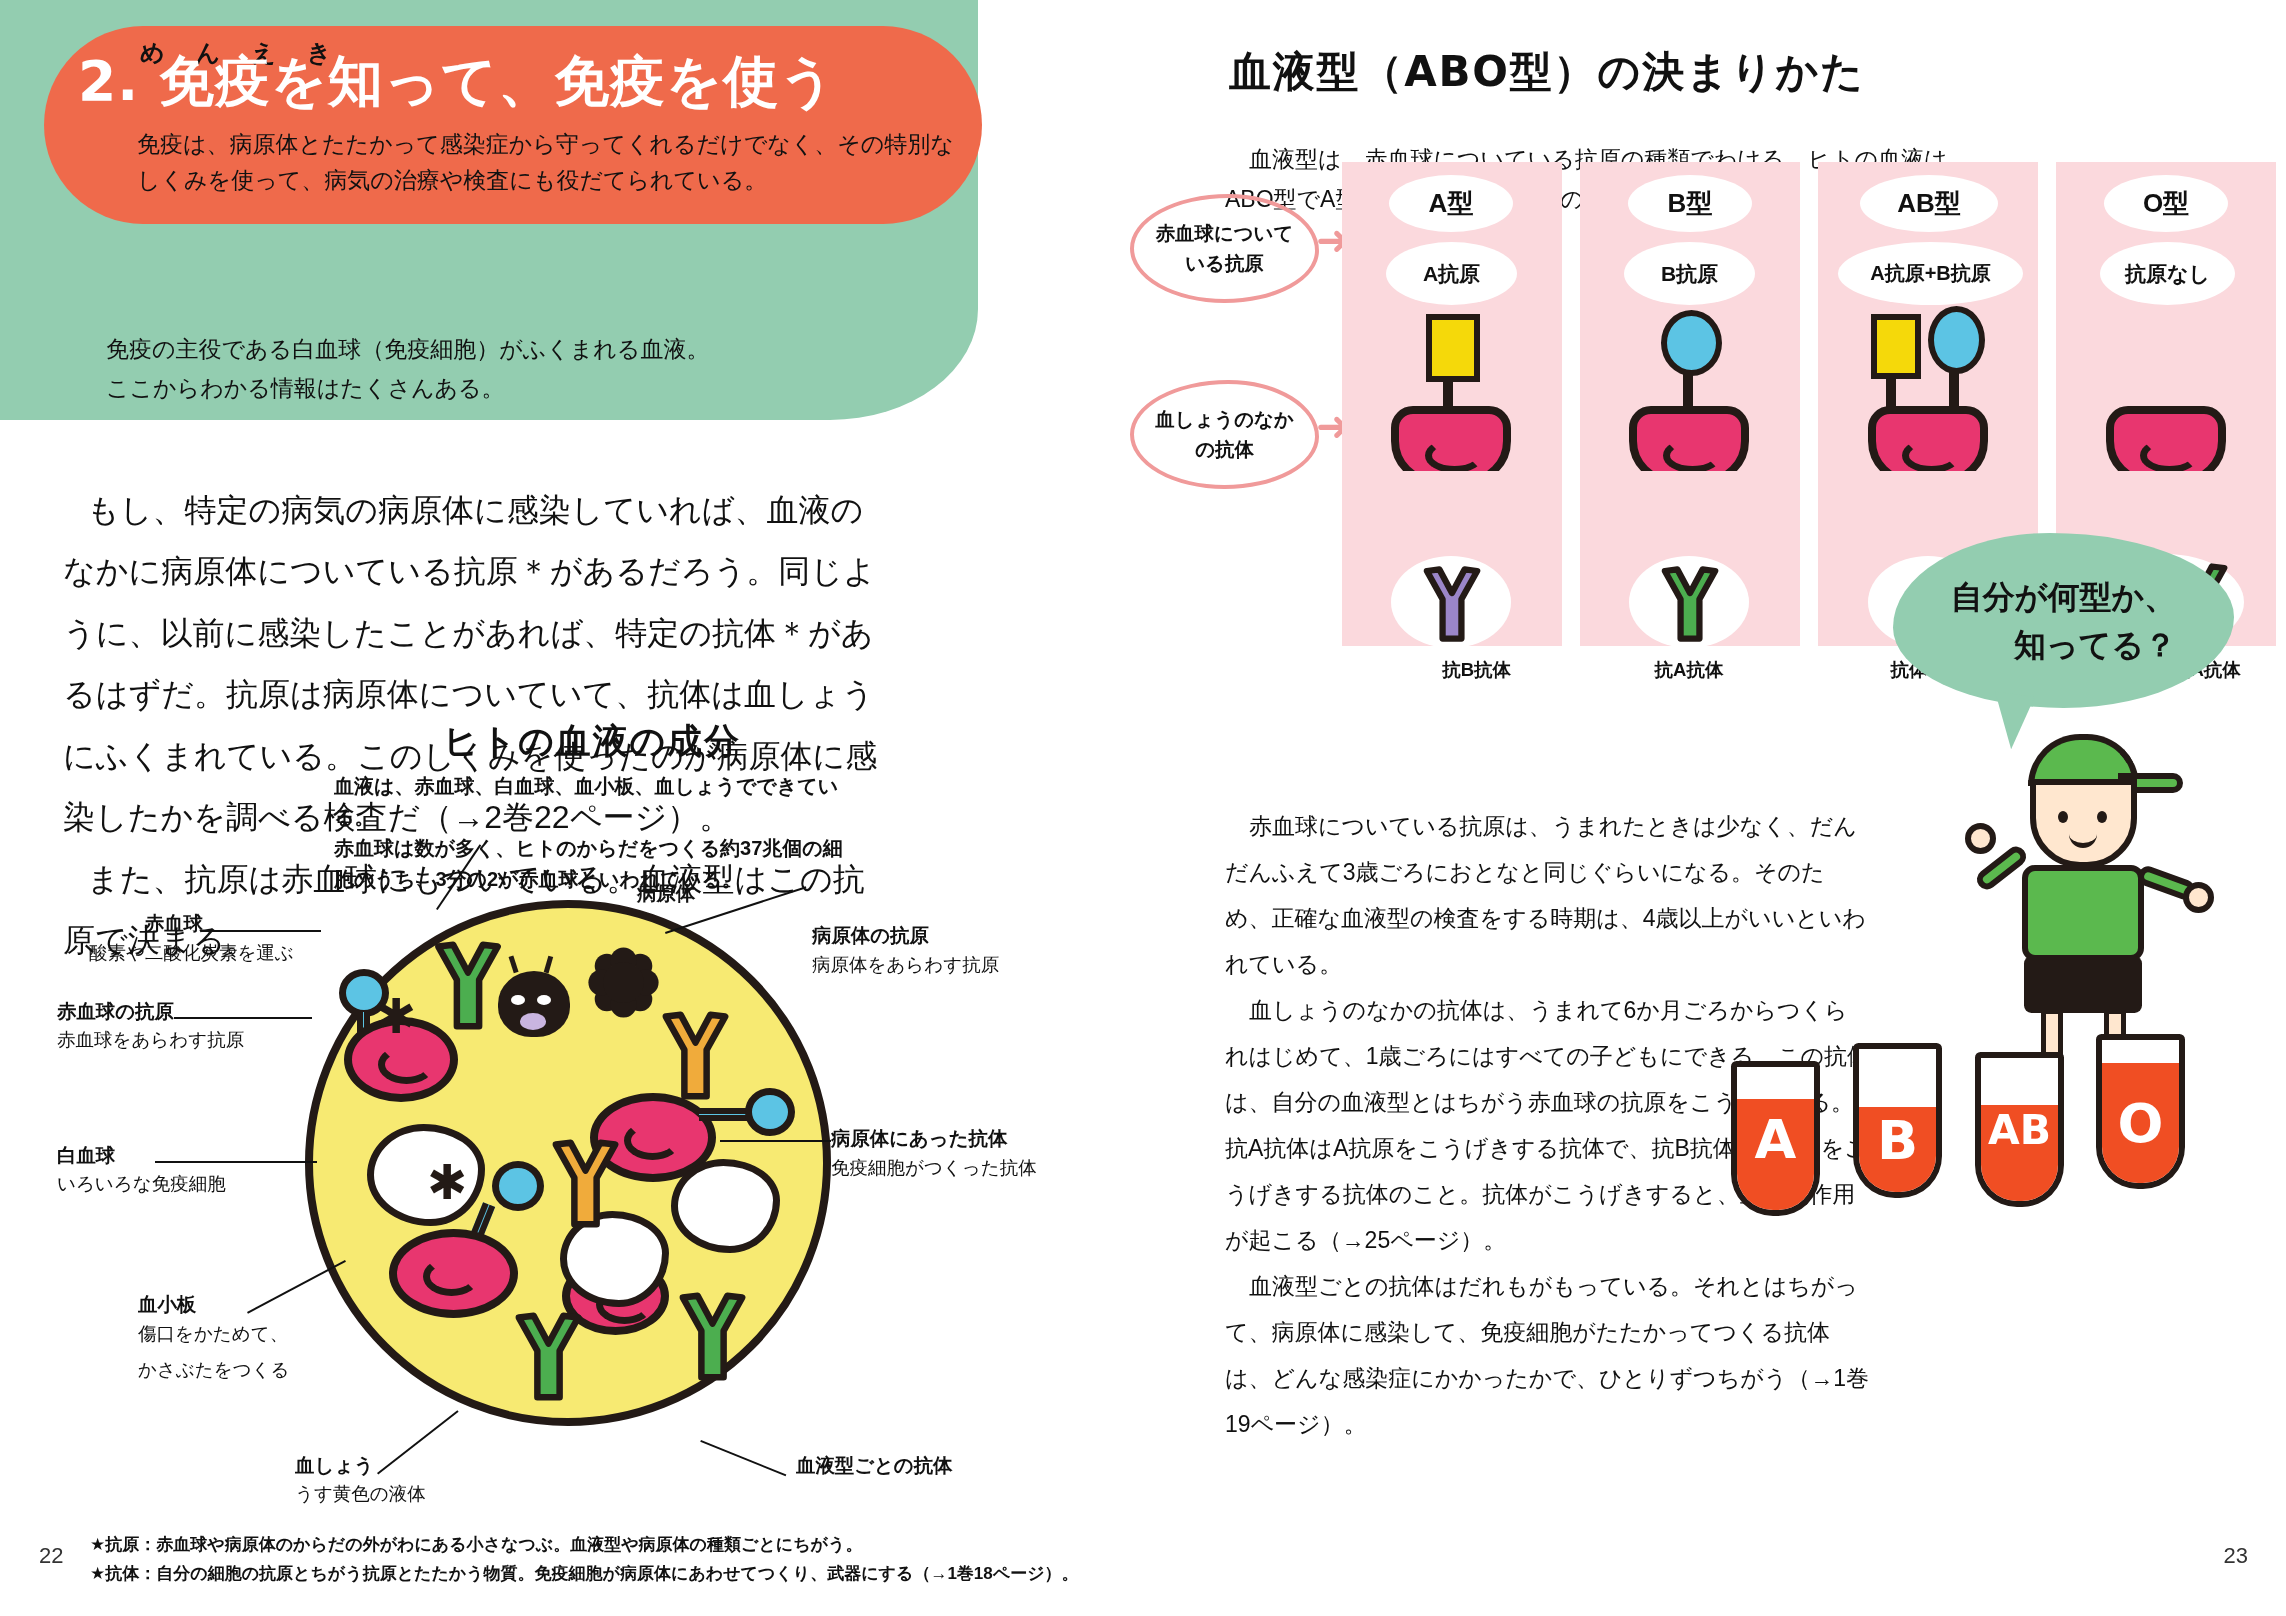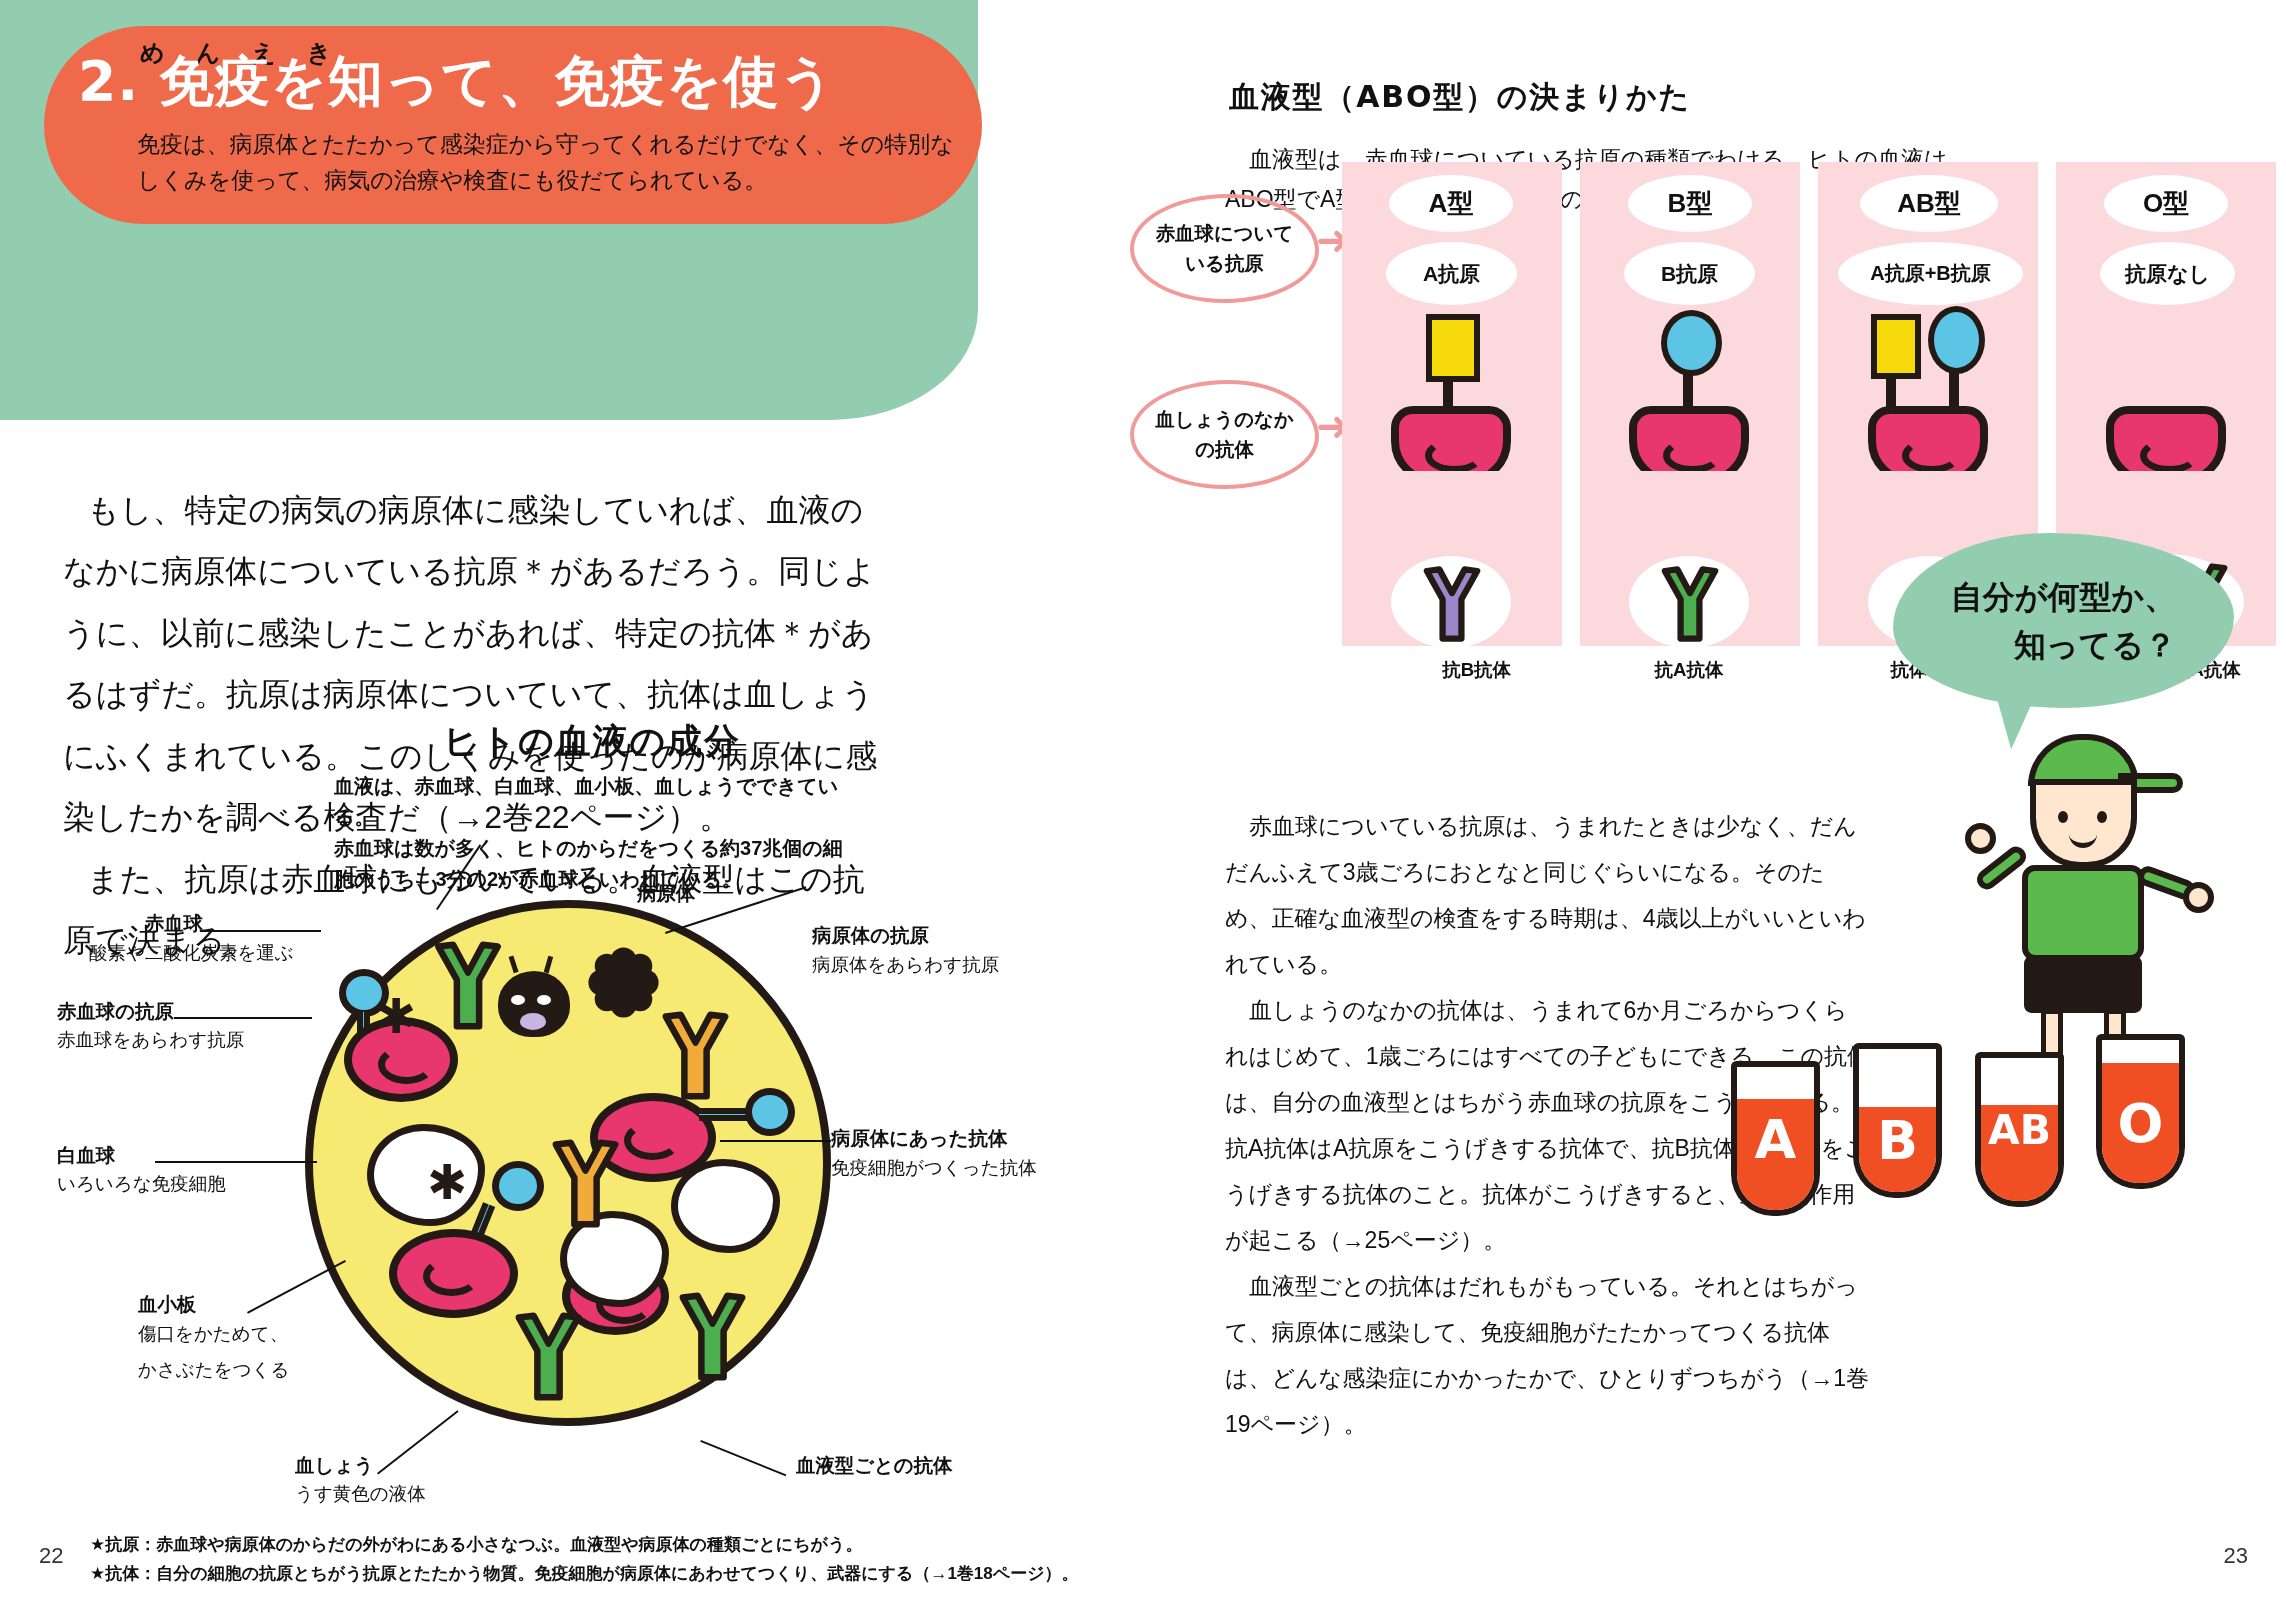--- a/index.html
+++ b/index.html
@@ -103,22 +103,22 @@
   .footnotes{
     position:absolute; left:90px; top:1530px; width:997px;
     font-size:17px; line-height:1.72; font-weight:bold;
   }
   .pg-left{ position:absolute; left:39px; top:1543px; font-size:22px; color:#333; }
   .pg-right{ position:absolute; right:39px; top:1543px; font-size:22px; color:#333; }
 
   
   .r-title{
     position:absolute; left:85px; top:44px;
-    font-size:30px; font-weight:bold; letter-spacing:1.8px;
-    font-family:"DejaVu Sans","Liberation Sans",sans-serif; white-space:nowrap;margin-top:33px;
+    font-size:42px; font-weight:bold; letter-spacing:1.8px;
+    font-family:"DejaVu Sans","Liberation Sans",sans-serif; white-space:nowrap;
   }
   .r-lead{
     position:absolute; left:81px; top:140px; width:766px;
     font-size:23px; line-height:1.72;
   }
   .r-lead p:first-child{ text-indent:24px; }
   .bt-col{
     position:absolute; top:0; width:220px; height:305px;
     background:#fbd9dd;
   }
@@ -193,20 +193,24 @@
         <span>免疫を知って、免疫を使う</span>
       </span>
     </div>
 
     <div class="chapter-lead">
       <div>免疫は、病原体とたたかって感染症から守ってくれるだけでなく、その特別な</div>
       <div>しくみを使って、病気の治療や検査にも役だてられている。</div>
     </div>
 
 
+    <div class="h2-lead">
+      <div>免疫の主役である白血球（免疫細胞）がふくまれる血液。</div>
+      <div>ここからわかる情報はたくさんある。</div>
+    </div>
 
     <div class="left-body">
       <p>もし、特定の病気の病原体に感染していれば、血液のなかに病原体についている抗原＊があるだろう。同じように、以前に感染したことがあれば、特定の抗体＊があるはずだ。抗原は病原体についていて、抗体は血しょうにふくまれている。このしくみを使ったのが病原体に感染したかを調べる検査だ（→2巻22ページ）。</p>
       <p>また、抗原は赤血球にもついている。血液型はこの抗原で決まる。</p>
     </div>
 
     <div class="sec-head">ヒトの血液の成分</div>
     <div class="sec-sub">
       <div>血液は、赤血球、白血球、血小板、血しょうでできている。</div>
       <div>赤血球は数が多く、ヒトのからだをつくる約37兆個の細</div>

